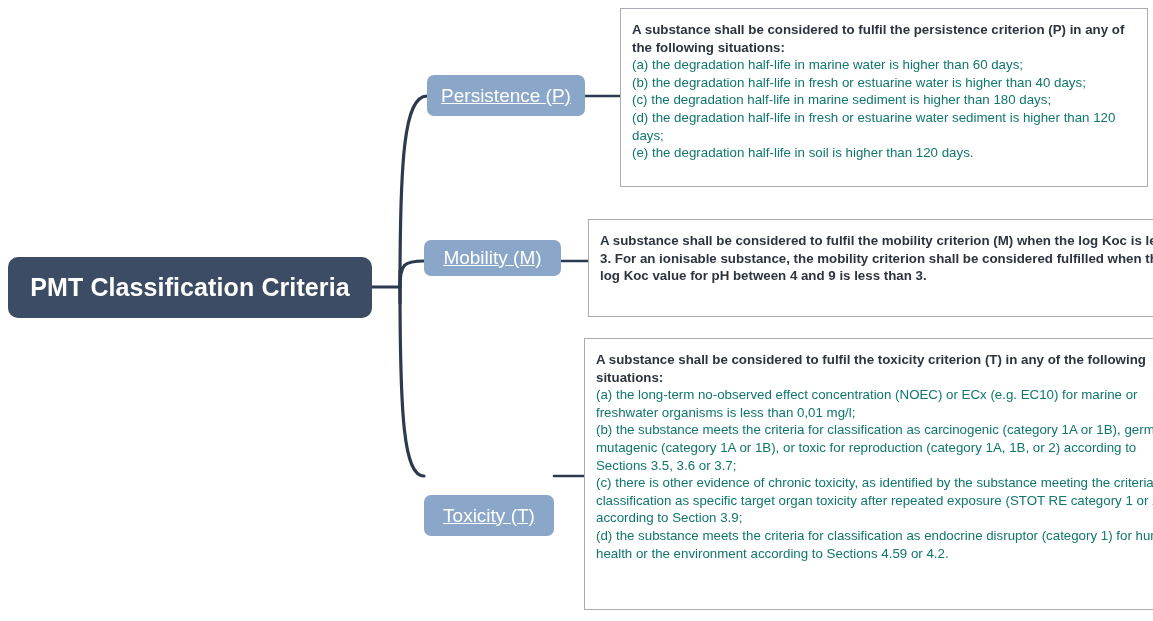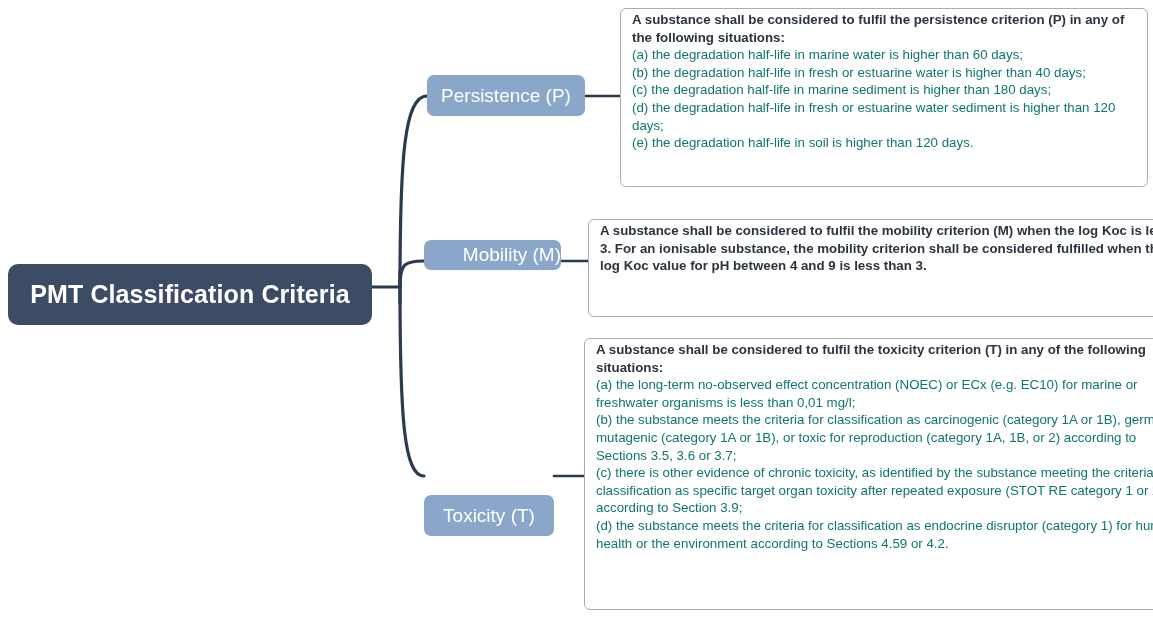--- a/index.html
+++ b/index.html
@@ -23,21 +23,21 @@
     top: 0;
     width: 1153px;
     height: 621px;
     pointer-events: none;
   }
 
   
   .root-node {
     position: absolute;
     left: 8px;
-    top: 264px;
+    top: 257px;
     width: 364px;
     height: 61px;
     background: #3c4c64;
     border-radius: 10px;
     display: flex;
     align-items: center;
     justify-content: center;
     box-sizing: border-box;
   }
   .root-node .root-label {
@@ -55,34 +55,35 @@
     border-radius: 7px;
     display: flex;
     align-items: center;
     justify-content: center;
     box-sizing: border-box;
   }
   .branch-node .branch-label {
     color: #ffffff;
     font-size: 19px;
     white-space: nowrap;
+    text-decoration: underline;
   }
 
   #node-p { left: 427px; top: 75px;  width: 158px; height: 41px; }
-  #node-m { left: 424px; top: 240px; width: 137px; height: 30px; justify-content: flex-end; }
+  #node-m { left: 424px; top: 240px; width: 137px; height: 36px; }
   #node-t { left: 424px; top: 455px; width: 130px; height: 41px; margin-top: 40px; }
 
   
   .detail-box {
     position: absolute;
     background: #ffffff;
     border: 1px solid #a9abb5;
-    border-radius: 6px;
+    border-radius: 0;
     box-sizing: border-box;
-    padding: 2px 10px 7px 11px;
+    padding: 12px 10px 7px 11px;
   }
   .detail-box p {
     margin: 0;
     color: #0f766e;
     font-size: 13.3px;
     line-height: 17.6px;
   }
   .detail-box p.lead {
     font-weight: bold;
     color: #2c3440;

